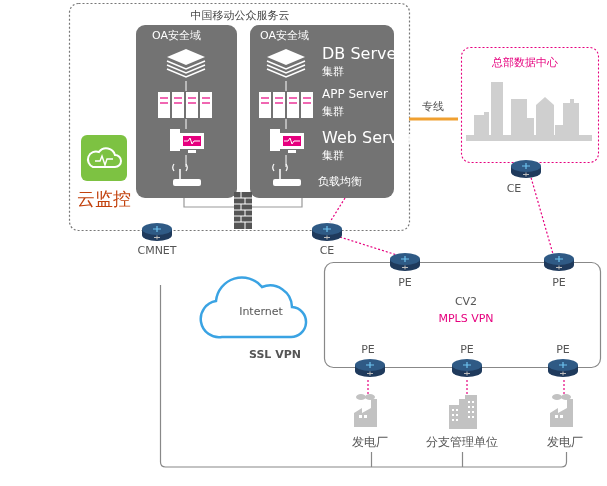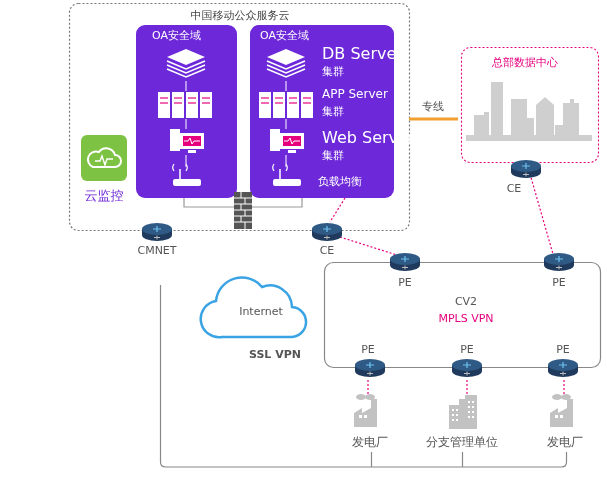--- a/index.html
+++ b/index.html
@@ -1,20 +1,20 @@
 <!DOCTYPE html>
 <html><head>
 <meta charset="utf-8">
 <style>
   html, body { margin:0; padding:0; background:#ffffff; }
   body { width:607px; height:486px; position:relative; overflow:hidden;
          font-family:"DejaVu Sans", "Liberation Sans", sans-serif; }
   .abs { position:absolute; }
   .lbl { position:absolute; font-size:11px; color:#555; white-space:nowrap; transform:translateX(-50%); }
-  .pink-box { position:absolute; background:#6d28d9; border-radius:9px; }
+  .pink-box { position:absolute; background:#737373; border-radius:9px; }
   .pink-txt { position:absolute; color:#fff; font-size:11px; white-space:nowrap; line-height:14px; }
   svg.stage { position:absolute; left:0; top:0; }
 </style>
 </head>
 <body>
 
 <svg class="stage" width="607" height="486">
 
   <rect x="69.5" y="3.5" width="340" height="227" rx="9" fill="none" stroke="#777" stroke-width="1.2" stroke-dasharray="2,2"></rect>
 
@@ -151,21 +151,21 @@
       <line x1="12" y1="30" x2="12" y2="37"></line>
   </g>
 </svg>
 
 <div class="abs" style="left:81px;top:135px;width:46px;height:46px;background:#7dc242;border-radius:6px;">
   <svg width="46" height="46">
     <path d="M12 32 H34 a6 6 0 0 0 0 -12 a9 9 0 0 0 -16 -3 a7 7 0 0 0 -6 15 Z" fill="none" stroke="#fff" stroke-width="2"></path>
     <path d="M14 26 H19 L21 21 L24 30 L26 24 H32" fill="none" stroke="#fff" stroke-width="1.4"></path>
   </svg>
 </div>
-<div class="lbl" style="left:104px;top:187px;font-size:13px;color:#6d28d9;">云监控</div>
+<div class="lbl" style="left:104px;top:187px;font-size:18px;color:#c2410c;">云监控</div>
 
 <div id="routers">
     <div class="abs" style="left: 141px; top: 222px;"><svg width="32" height="20">
         <path d="M1 7 V13 A15 6 0 0 0 31 13 V7" fill="#1f3a5c"></path>
         <ellipse cx="16" cy="7" rx="15" ry="6" fill="#2f5a85"></ellipse>
         <path d="M12 7 H20 M16 4 V10" stroke="#6ec3f0" stroke-width="1.2"></path>
         <path d="M13 15.5 H19 M16 13.5 V17.5" stroke="#bbb" stroke-width="1"></path>
       </svg></div>
     <div class="abs" style="left: 311px; top: 222px;"><svg width="32" height="20">
         <path d="M1 7 V13 A15 6 0 0 0 31 13 V7" fill="#1f3a5c"></path>

